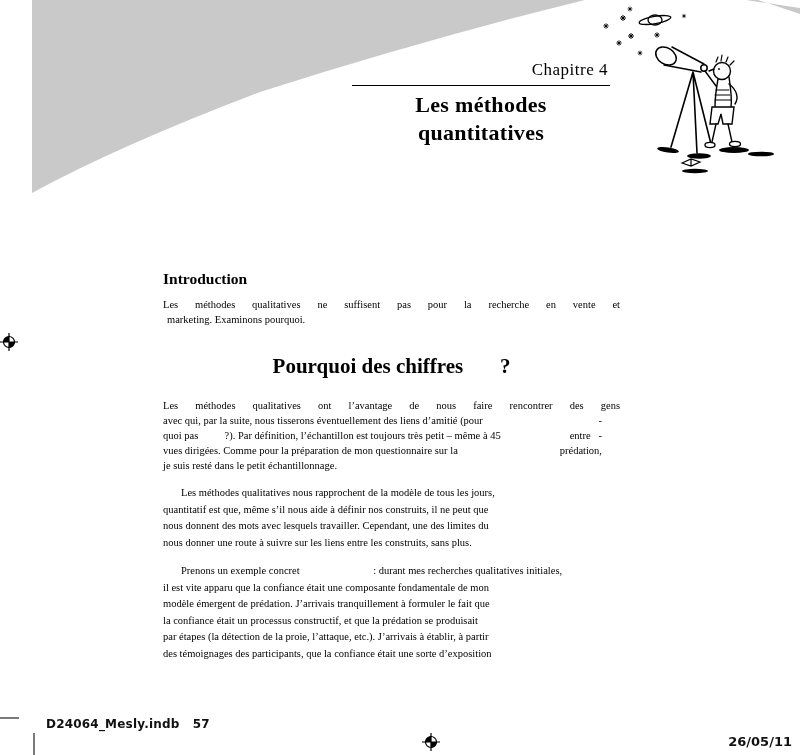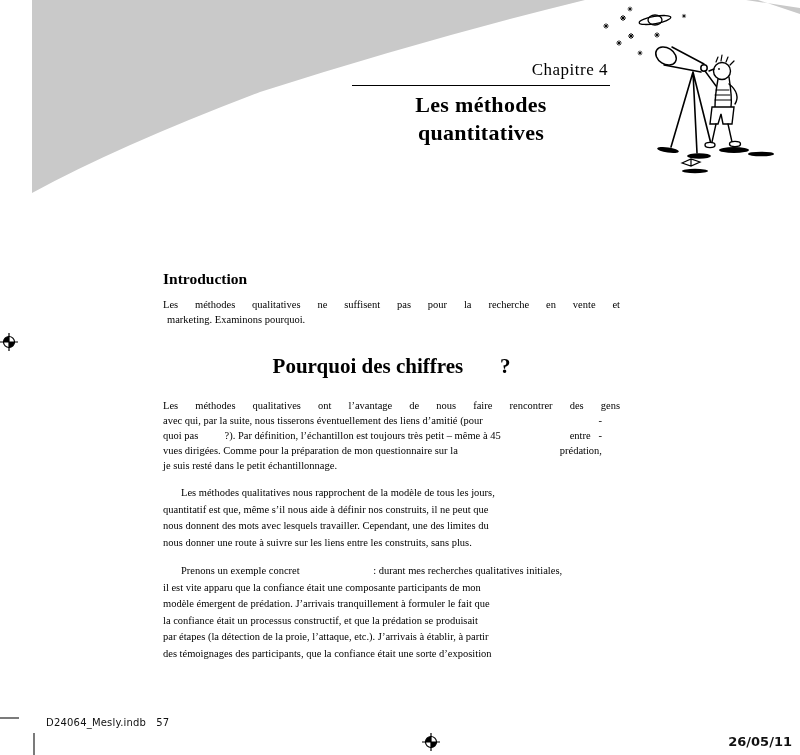--- a/index.html
+++ b/index.html
@@ -33,21 +33,21 @@
   .pre{white-space:pre;}
   .spread{white-space:normal;text-align:justify;text-align-last:justify;line-height:15px;}
   .flexline{display:flex;justify-content:space-between;line-height:15px;gap:28px;}
   .flexline .rt{white-space:pre;margin-right:18px;}
   .indent{padding-left:18px;}
   .ind4{padding-left:4px;}
   .para{margin-top:12px;}
   
   .footer-left{
     left:46px;top:717px;font-family:"DejaVu Sans",sans-serif;
-    font-size:10px;font-weight:normal;letter-spacing:.2px;white-space:pre;color:#111;
+    font-size:12px;font-weight:bold;letter-spacing:.2px;white-space:pre;color:#111;
   }
   .footer-right{
     right:8px;top:734px;font-family:"DejaVu Sans",sans-serif;
     font-size:13px;font-weight:bold;color:#111;margin-left:11px;
   }
 </style>
 </head>
 <body>
 
 <svg id="bg-decor" class="abs" viewBox="0 0 800 755" xmlns="http://www.w3.org/2000/svg" aria-hidden="true">
@@ -163,21 +163,21 @@
 
   <div class="para">
     <div class="bline2 indent">Les méthodes qualitatives nous rapprochent de la modèle de tous les jours,</div>
     <div class="bline2">quantitatif est que, même s’il nous aide à définir nos construits, il ne peut que</div>
     <div class="bline2">nous donnent des mots avec lesquels travailler. Cependant, une des limites du</div>
     <div class="bline2">nous donner une route à suivre sur les liens entre les construits, sans plus.</div>
   </div>
 
   <div class="para">
     <div class="bline2 pre indent">Prenons un exemple concret                            : durant mes recherches qualitatives initiales,</div>
-    <div class="bline2">il est vite apparu que la confiance était une composante participants de mon</div>
+    <div class="bline2">il est vite apparu que la confiance était une composante fondamentale de mon</div>
     <div class="bline2">modèle émergent de prédation. J’arrivais tranquillement à formuler le fait que</div>
     <div class="bline2">la confiance était un processus constructif, et que la prédation se produisait</div>
     <div class="bline2">par étapes (la détection de la proie, l’attaque, etc.). J’arrivais à établir, à partir</div>
     <div class="bline2">des témoignages des participants, que la confiance était une sorte d’exposition</div>
   </div>
 </main>
 
 <div class="abs footer-left">D24064_Mesly.indb   57</div>
 <div class="abs footer-right">26/05/11</div>
 

